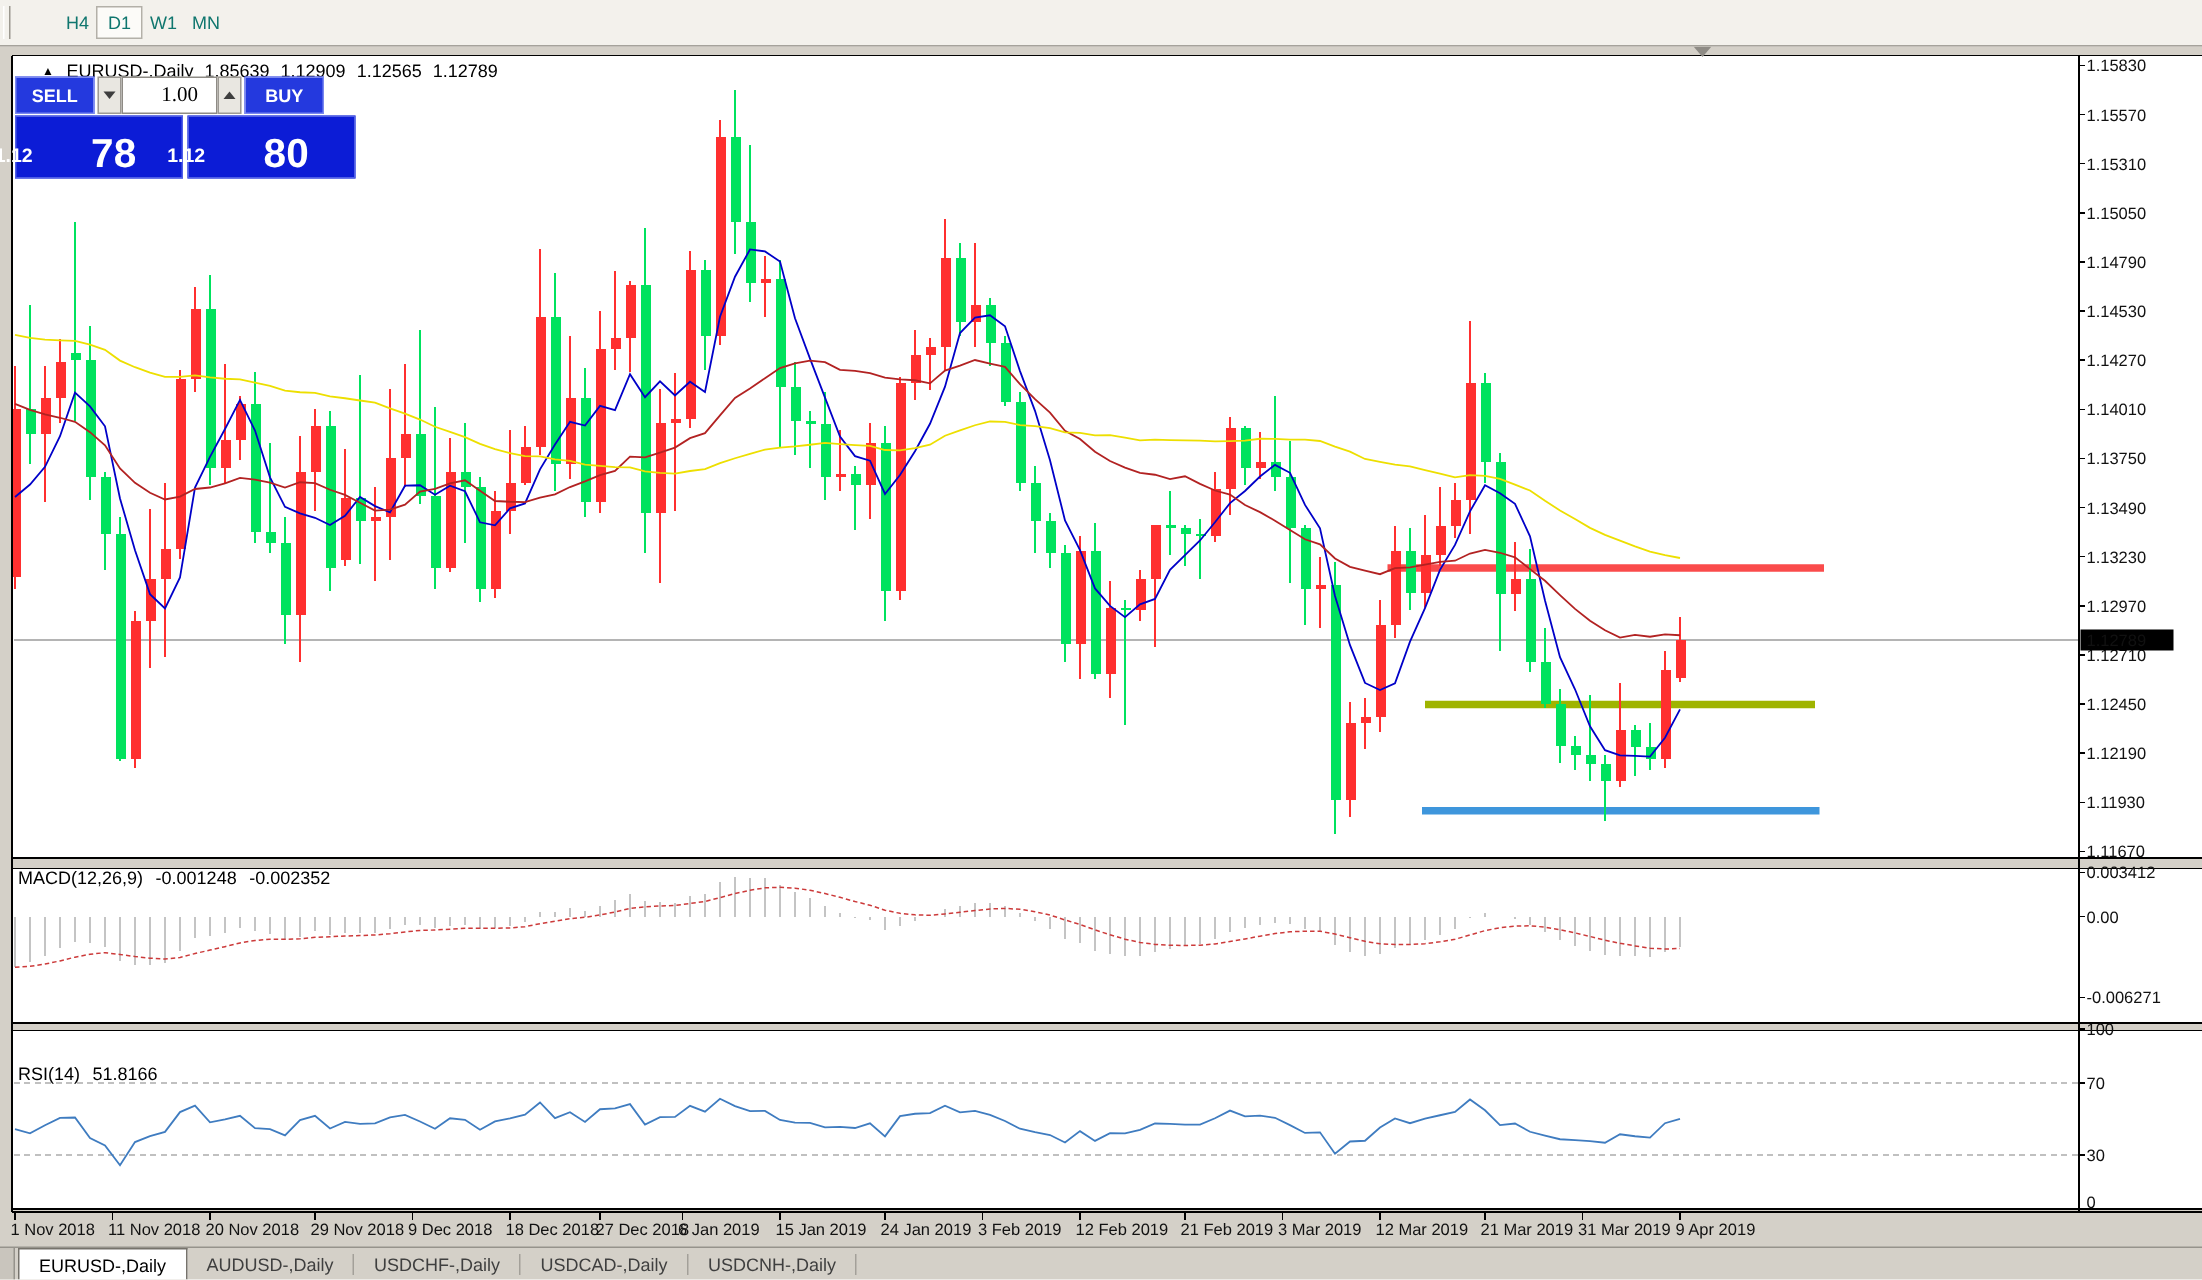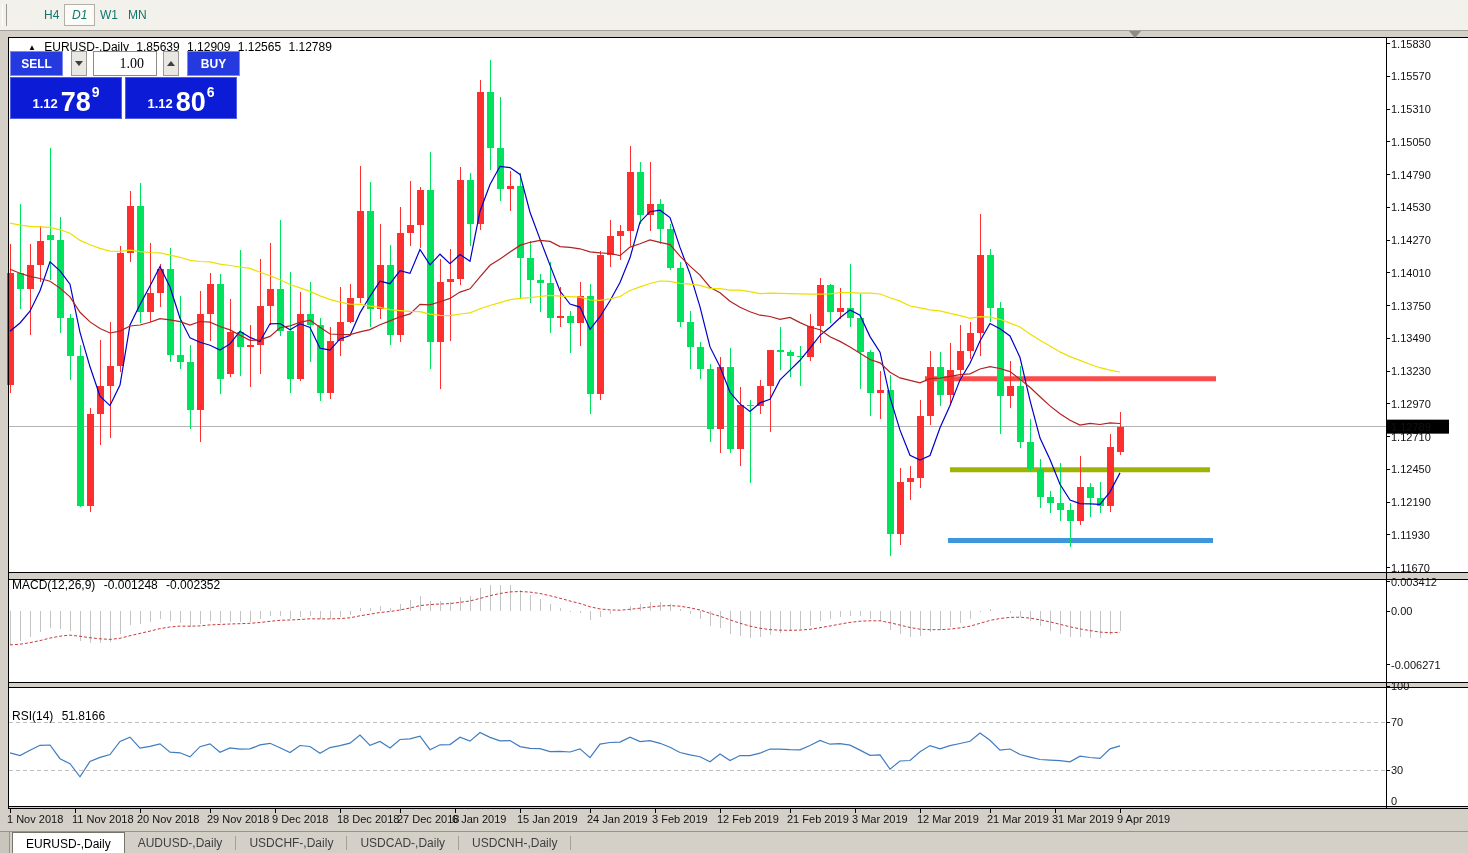--- a/index.html
+++ b/index.html
@@ -5,47 +5,47 @@
   html,body{margin:0;padding:0;}
   #app{position:relative;width:1468px;height:853px;background:#D4D0C8;
        font-family:"Liberation Sans",sans-serif;overflow:hidden;}
   
   #toolbar{position:absolute;left:0;top:0;width:1468px;height:30px;background:#F3F1EC;
            border-bottom:1px solid #A5A29B;z-index:3;}
   .gripper{position:absolute;left:2px;top:4px;width:3px;height:22px;
            border-left:1px solid #FFF;border-right:1px solid #9B988F;}
   .tf-btn{position:absolute;top:4px;height:20px;padding:0 7px;display:flex;align-items:center;
           font-size:12px;color:#0f766e;cursor:default;border:1px solid transparent;margin-left:28px;}
-  .tf-btn.active{background:#FCFBF8;border:1px solid #B3B0A8;font-style:italic;}
+  .tf-btn.active{background:#FCFBF8;border:1px solid #B3B0A8;}
   
   #chart-svg{position:absolute;left:0;top:0;z-index:1;}
   #chart-svg text{font-family:"Liberation Sans",sans-serif;font-size:11px;fill:#111;}
   
   #chart-title{position:absolute;left:28px;top:40px;z-index:2;font-size:12px;color:#000;
                white-space:nowrap;}
   #chart-title .arrow{font-size:8px;position:relative;top:-1px;margin-right:5px;}
   #chart-title span{margin-right:4px;}
   
   #trade-widget{position:absolute;left:10px;top:51px;z-index:4;width:230px;}
-  .tw-row1{display:flex;height:25px;justify-content:space-between;}
+  .tw-row1{display:flex;height:25px;}
   .tw-btn{width:53px;background:#2439DE;color:#FFF;font-weight:bold;font-size:12px;
           display:flex;align-items:center;justify-content:center;
           border:1px solid #7A88F0;box-sizing:border-box;cursor:pointer;}
   .tw-spin{width:16px;background:#E9E7E1;border:1px solid #9D9A94;box-sizing:border-box;
            display:flex;align-items:center;justify-content:center;cursor:pointer;}
   .tri-up{width:0;height:0;border-left:4px solid transparent;border-right:4px solid transparent;
           border-bottom:5px solid #3E3E3E;}
   .tri-down{width:0;height:0;border-left:4px solid transparent;border-right:4px solid transparent;
           border-top:5px solid #3E3E3E;}
   .tw-vol{width:64px;background:#FFF;border:1px solid #8E8B85;box-sizing:border-box;
           font-size:14px;text-align:right;padding-right:12px;font-family:Liberation Serif, serif;}
   .tw-row2{display:flex;height:42px;margin-top:1px;}
   .price-panel{width:112px;background:#0C1CD6;border:1px solid #4F5EE6;box-sizing:border-box;
                color:#FFF;display:flex;align-items:flex-end;justify-content:center;
-               padding-bottom:4px;cursor:pointer;}
+               padding-bottom:4px;cursor:pointer;gap:36px;}
   .price-panel.buy{margin-left:3px;}
   .pp-small{font-size:13px;font-weight:bold;margin:0 3px 3px 0;}
   .pp-big{font-size:27px;font-weight:bold;line-height:0.85;}
   .pp-sup{font-size:14px;font-weight:bold;margin:0 0 14px 1px;}
   
   .pane-label{position:absolute;z-index:2;font-size:12px;color:#000;white-space:nowrap;}
   .pane-label span{margin-right:5px;}
   
   #shift-marker{position:absolute;left:1129px;top:31px;z-index:2;width:0;height:0;
       border-left:6px solid transparent;border-right:6px solid transparent;

